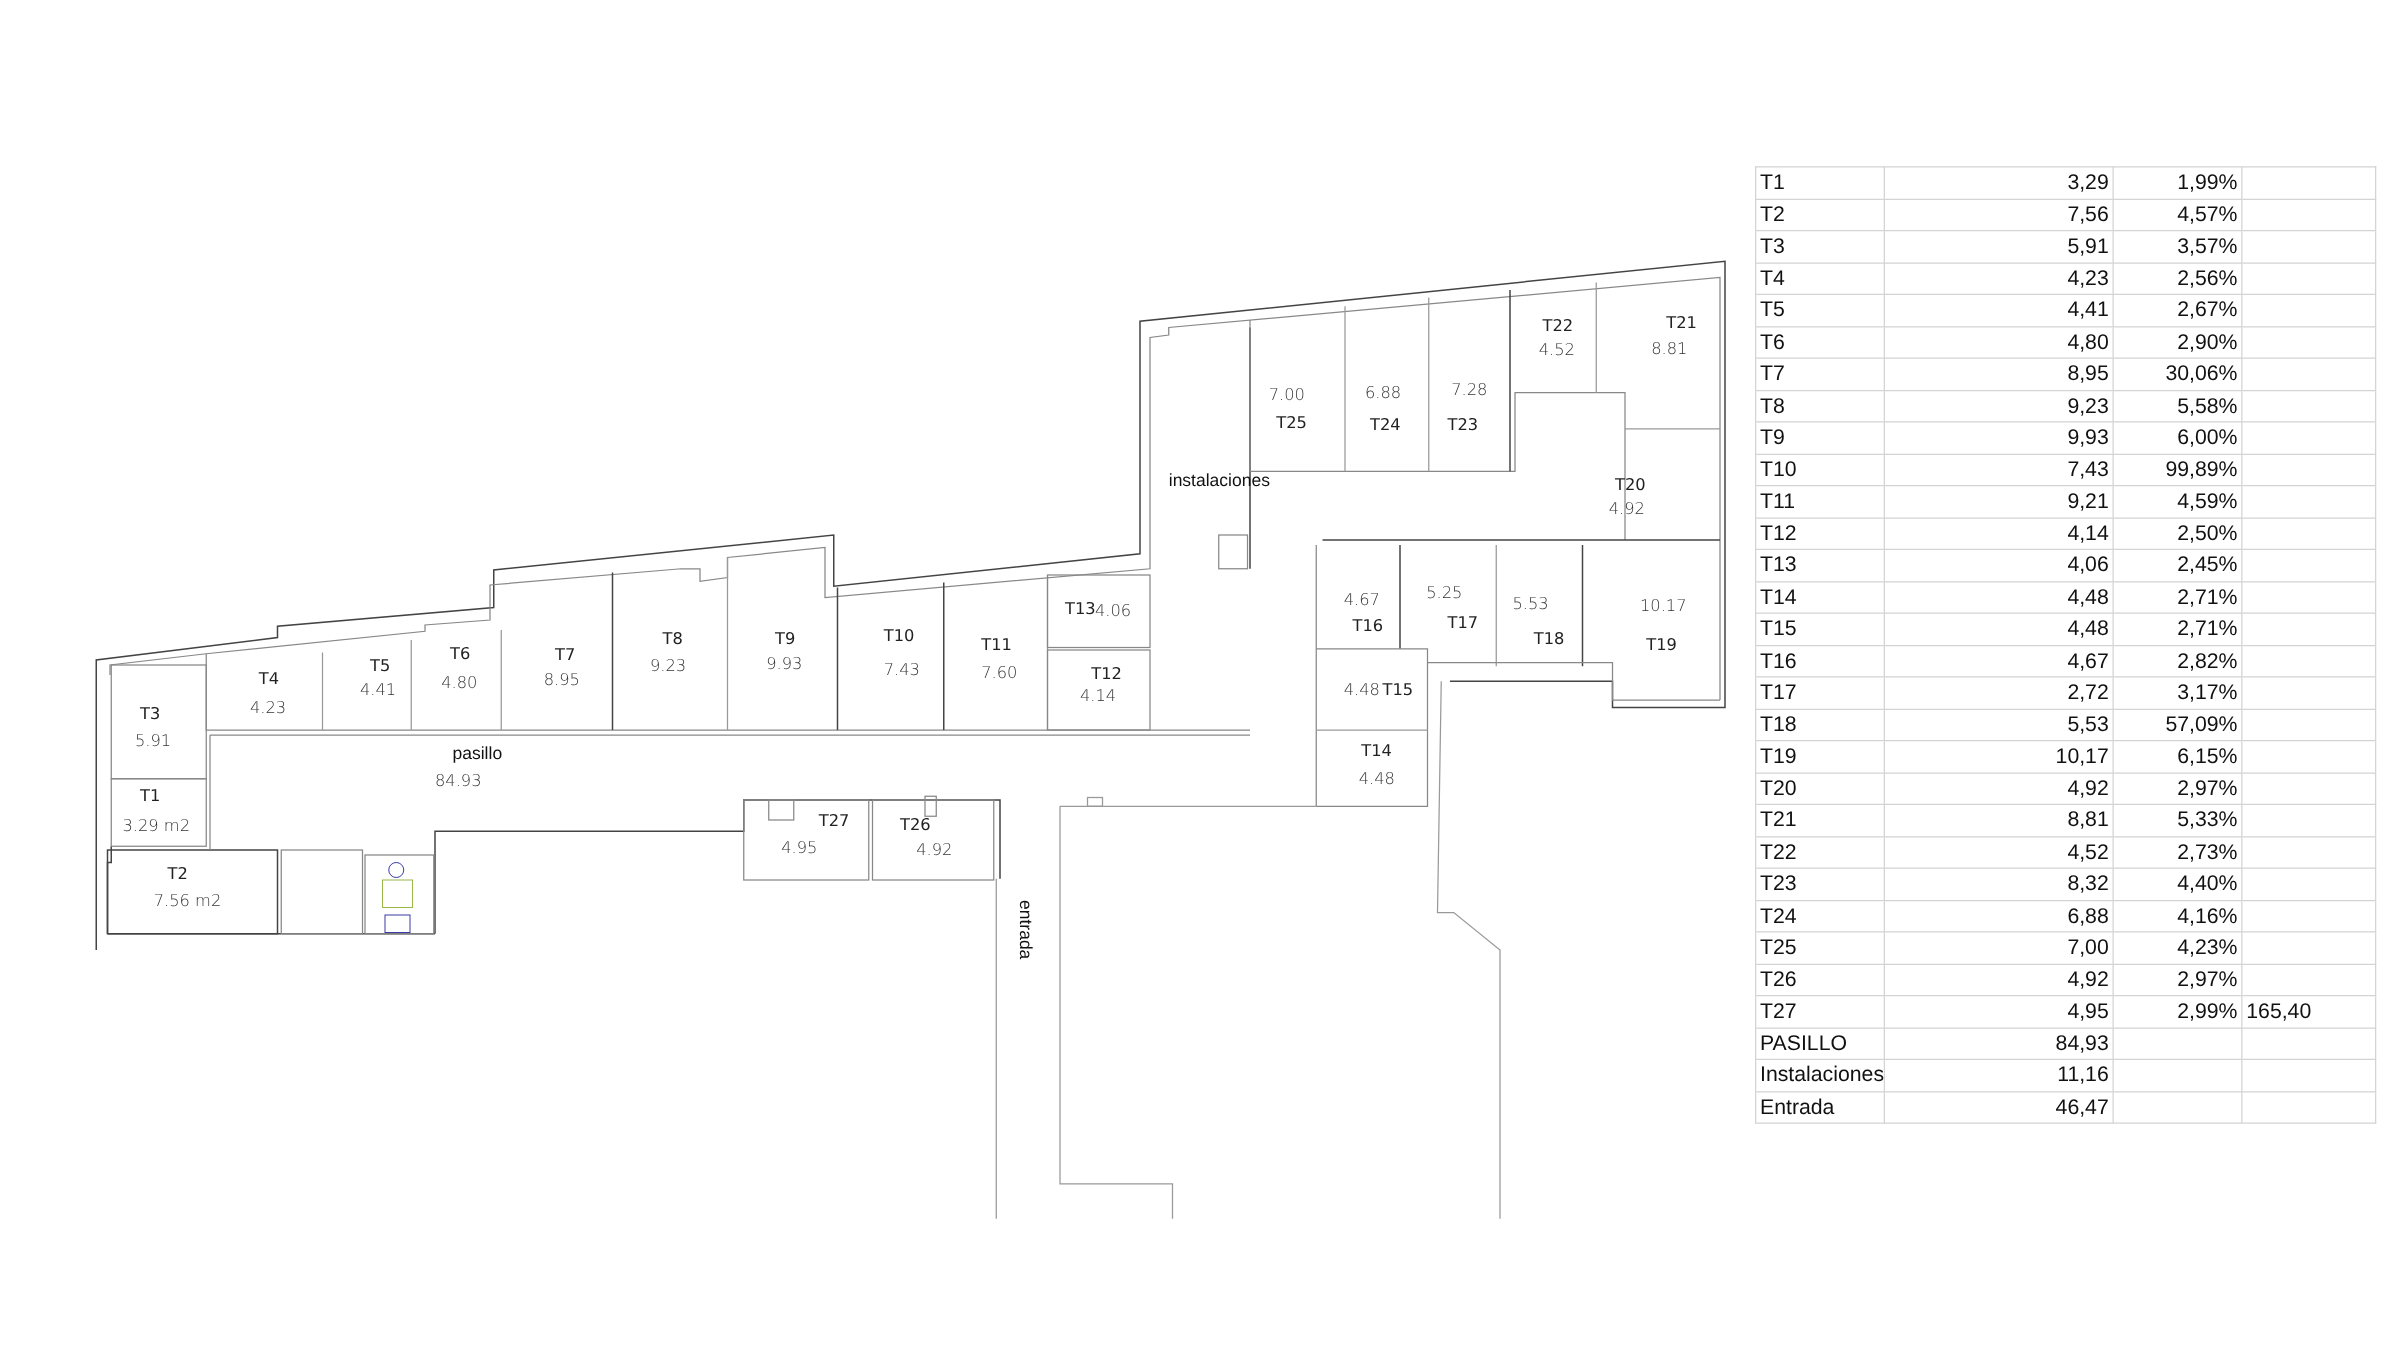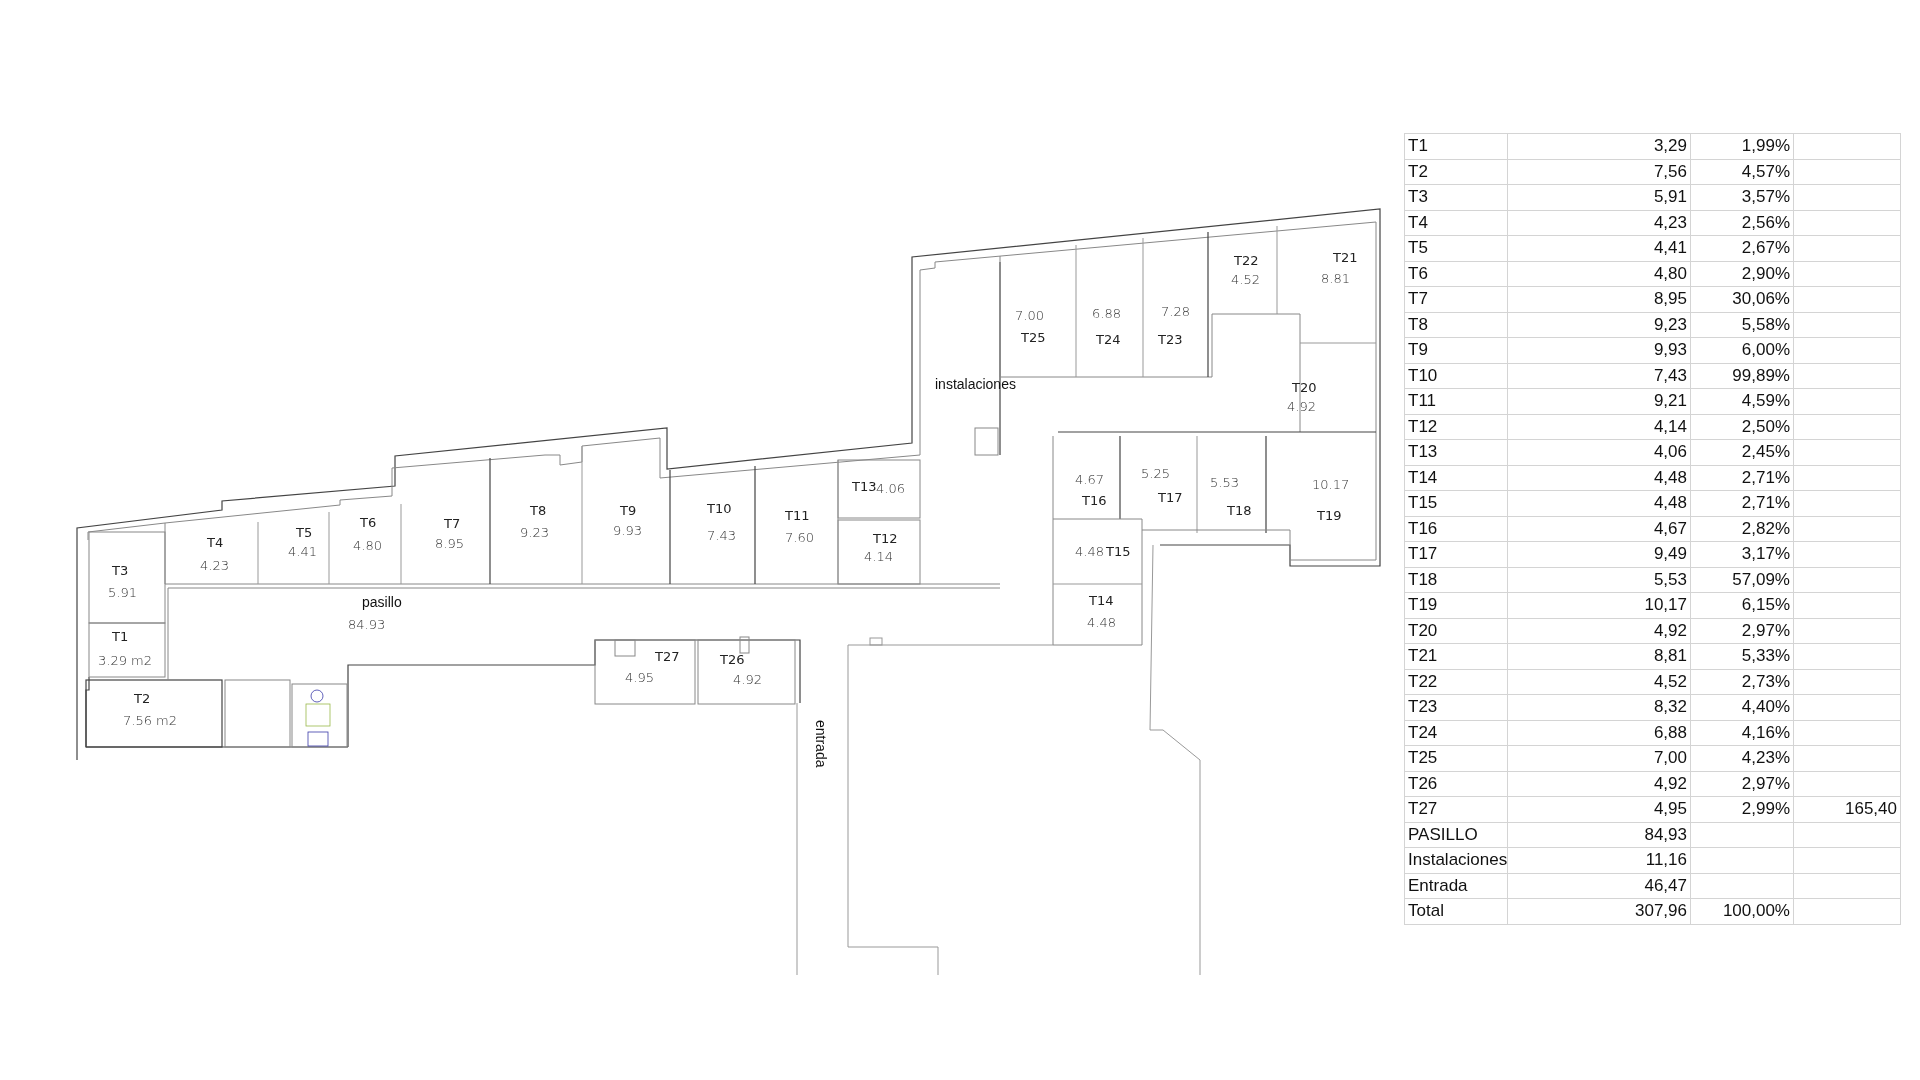--- a/index.html
+++ b/index.html
@@ -12,21 +12,21 @@
   .wall2 { fill:none; stroke:#888; stroke-width:1; }
   .thin { fill:none; stroke:#999; stroke-width:1; }
   .fixture { fill:none; stroke:#3a3aa8; stroke-width:0.8; }
   .fixture-g { fill:none; stroke:#9ab84a; stroke-width:0.8; }
 
   #area-table { position:absolute; left:1404px; top:133px; border-collapse:collapse; font-family:"Liberation Sans", sans-serif; font-size:17px; color:#111; }
   #area-table td { border:1px solid #d4d4d4; height:24.5px; padding:0 3px; line-height:24px; white-space:nowrap; overflow:hidden; }
   #area-table td.c0 { width:96px; text-align:left; max-width:96px; }
   #area-table td.c1 { width:176px; text-align:right; }
   #area-table td.c2 { width:96px; text-align:right;margin-top:16px; }
-  #area-table td.c3 { width:100px; text-align:right; }
+  #area-table td.c3 { width:100px; text-align:left; }
 </style>
 </head>
 <body>
 
 <svg id="plan" viewBox="0 0 1920 1080" xmlns="http://www.w3.org/2000/svg">
 
   <g>
     <polyline class="wall" points="77,760 77,528 222,510 222,501 395,486 395,456 667,428 667,469 912,443 912,257 1380,209 1380,566 1290,566 1290,545 1160,545"></polyline>
     <polyline class="wall2" points="88,540 88,532 165,523 340,505 340,500 392,496 392,468 545,455 560,455 560,465 582,462 582,446 660,438 660,478 920,455 920,270 935,268 935,262 1376,222 1376,560"></polyline>
 
@@ -252,21 +252,21 @@
         <td class="c3"></td>
       </tr>
       <tr>
         <td class="c0">T16</td>
         <td class="c1">4,67</td>
         <td class="c2">2,82%</td>
         <td class="c3"></td>
       </tr>
       <tr>
         <td class="c0">T17</td>
-        <td class="c1">9,49</td>
+        <td class="c1">2,72</td>
         <td class="c2">3,17%</td>
         <td class="c3"></td>
       </tr>
       <tr>
         <td class="c0">T18</td>
         <td class="c1">5,53</td>
         <td class="c2">57,09%</td>
         <td class="c3"></td>
       </tr>
       <tr>
@@ -334,20 +334,14 @@
         <td class="c1">11,16</td>
         <td class="c2"></td>
         <td class="c3"></td>
       </tr>
       <tr>
         <td class="c0">Entrada</td>
         <td class="c1">46,47</td>
         <td class="c2"></td>
         <td class="c3"></td>
       </tr>
-      <tr>
-        <td class="c0">Total</td>
-        <td class="c1">307,96</td>
-        <td class="c2">100,00%</td>
-        <td class="c3"></td>
-      </tr>
     </tbody>
 </table>
 
 </body></html>

